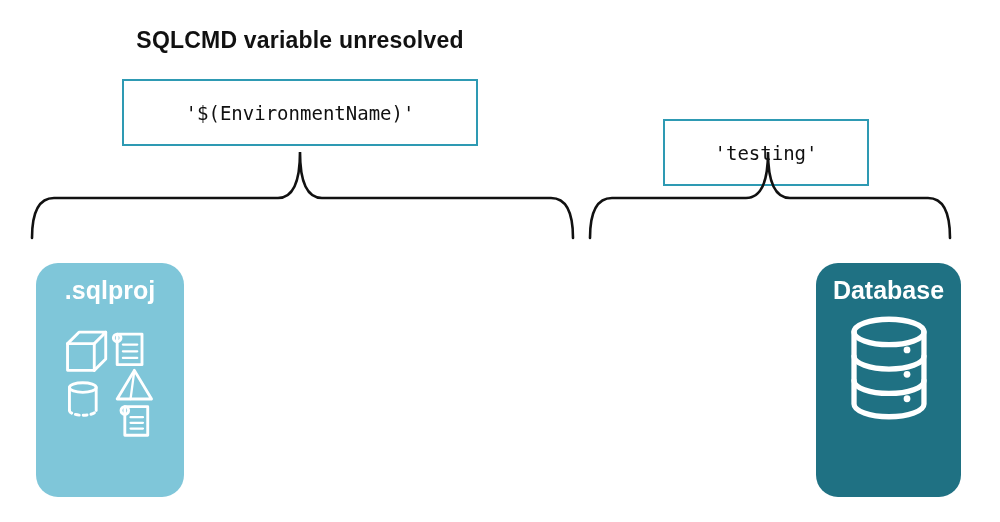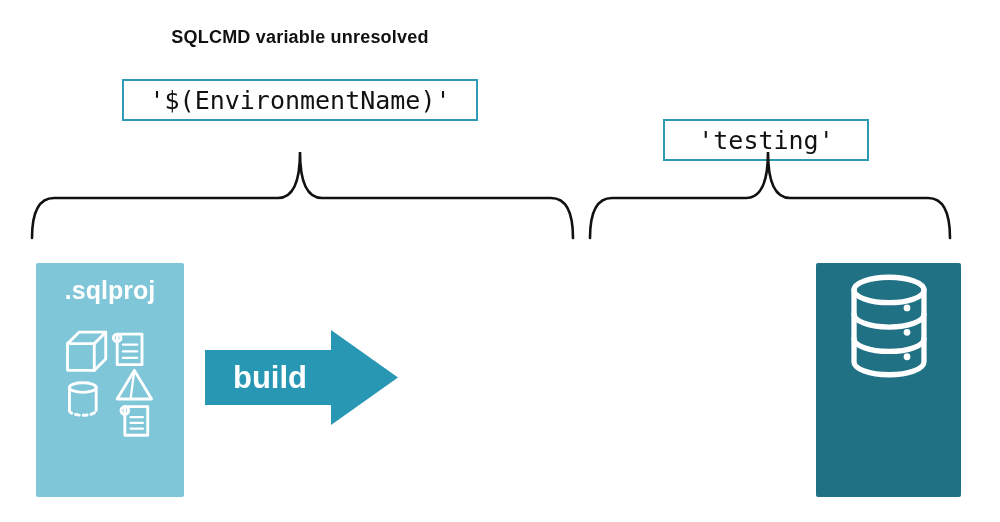--- a/index.html
+++ b/index.html
@@ -11,58 +11,58 @@
   .canvas {
     position: relative;
     width: 1000px;
     height: 522px;
     background: #ffffff;
     overflow: hidden;
   }
   .heading {
     position: absolute;
     top: 27px;
-    font-size: 18px;
+    font-size: 23px;
     font-weight: bold;
     color: #111111;
     text-align: center;
     letter-spacing: 0.2px;
   }
   .heading.left  { left: 60px;  width: 480px; }
   .heading.right { left: 576px; width: 380px; }
 
   .codebox {
     position: absolute;
     top: 79px;
-    height: 42px;
+    height: 67px;
     border: 2px solid #2E9AB3;
     background: #ffffff;
     display: flex;
     align-items: center;
     justify-content: center;
     font-family: "DejaVu Sans Mono", monospace;
-    font-size: 25px;
+    font-size: 19px;
     color: #111111;
     box-sizing: border-box;
   }
   .codebox.left  { left: 122px; width: 356px; }
   .codebox.right { left: 663px; width: 206px; margin-top: 40px; }
 
   .braces {
     position: absolute;
     left: 0; top: 0;
     width: 1000px; height: 522px;
     pointer-events: none;
   }
 
   .card {
     position: absolute;
     top: 263px;
     height: 234px;
-    border-radius: 2px;
+    border-radius: 22px;
     display: flex;
     flex-direction: column;
     align-items: center;
     box-sizing: border-box;
   }
   .card.sqlproj  { left: 36px;  width: 148px; }
   .card.dacpac   { left: 430px; width: 140px; }
   .card.database { left: 816px; width: 145px; }
 
   .card-title {
@@ -134,30 +134,25 @@
         <path d="M 12 76 V 100 M 40 76 V 100"></path>
         <path d="M 12 100 A 14 5 0 0 0 40 100" stroke-dasharray="4 4"></path>
 
         <path d="M 70 96 H 94 V 126 H 70 Z"></path>
         <circle cx="70" cy="100" r="4"></circle>
         <path d="M 76 107 H 89 M 76 113 H 89 M 76 119 H 89" stroke-width="2.4"></path>
       </g>
     </svg>
   </div>
 
-  <div class="arrow build">
-    <svg width="193" height="95" viewBox="0 0 193 95">
-      <polygon points="0,20 126,20 126,0 193,47.5 126,95 126,75 0,75" fill="#2897B4"></polygon>
-    </svg>
-    <span class="arrow-label">build</span>
-  </div>
 
 
 
   <div class="card database" style="background-color: rgb(31, 113, 131);">
+    <div class="card-title">Database</div>
     <svg class="card-icon" width="96" height="106" viewBox="0 0 90 100">
       <g fill="none" stroke="#ffffff" stroke-width="5" stroke-linecap="round">
         <ellipse cx="45" cy="16" rx="33" ry="12"></ellipse>
         <path d="M 12 16 V 84 A 33 12 0 0 0 78 84 V 16"></path>
         <path d="M 12 39 A 33 12 0 0 0 78 39"></path>
         <path d="M 12 62 A 33 12 0 0 0 78 62"></path>
       </g>
       <g fill="#ffffff" stroke="none">
         <circle cx="62" cy="33" r="3.2"></circle>
         <circle cx="62" cy="56" r="3.2"></circle>

